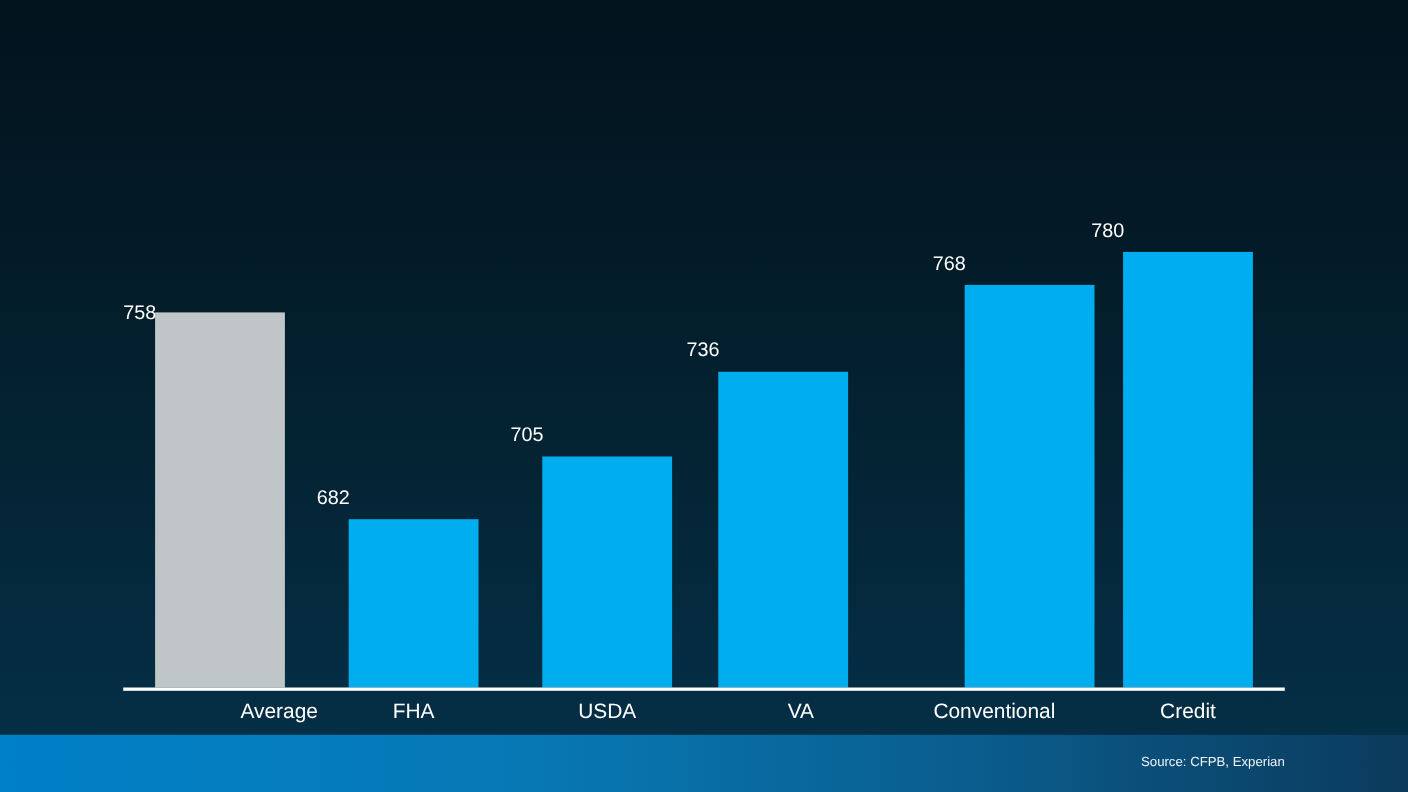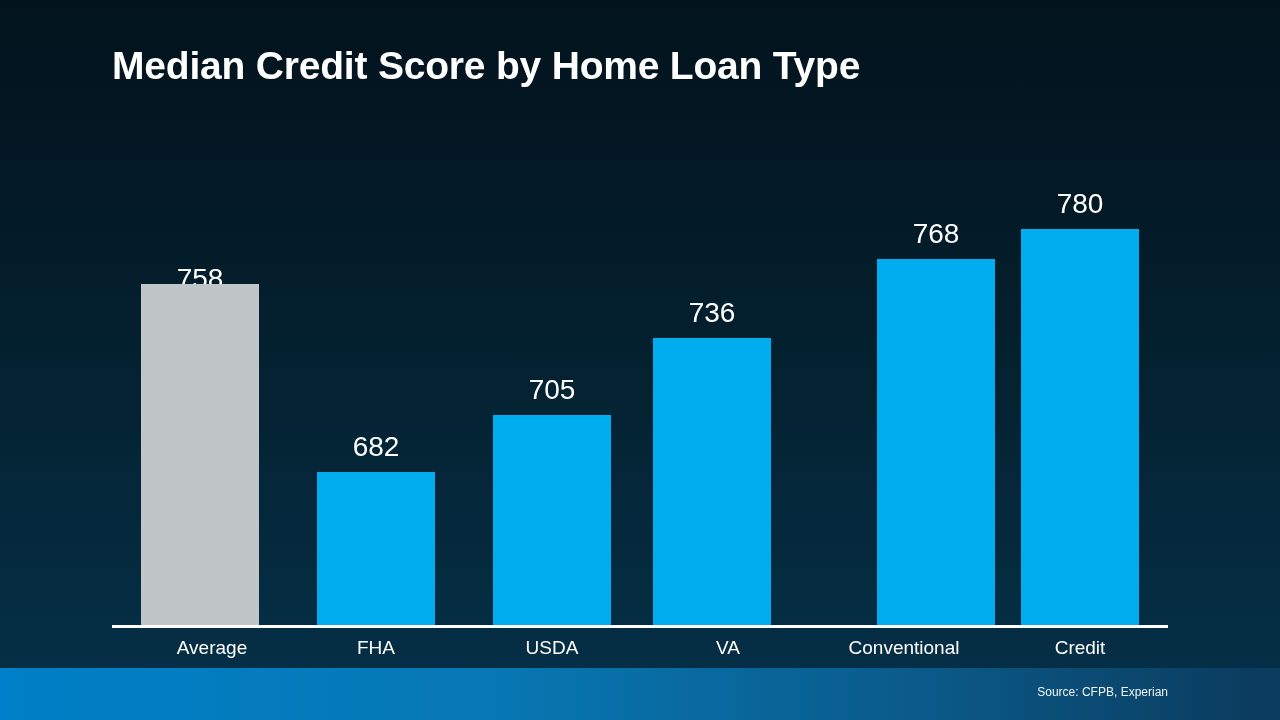--- a/index.html
+++ b/index.html
@@ -69,22 +69,22 @@
     width: 118px;
     background: #00aeef;
   }
   .bar.muted {
     background: #c0c6c8;
   }
   .bar-value {
     position: absolute;
     left: 0;
     width: 176px;
-    text-align: center;
-    font-size: 28px;
+    text-align: left;
+    font-size: 18px;
     color: #ffffff;
     line-height: 1;
   }
 
   
   .cats {
     position: absolute;
     left: 112px;
     top: 637px;
     width: 1056px;
@@ -116,21 +116,20 @@
     font-size: 12px;
     color: #eef4f8;
     white-space: nowrap;
   }
 </style>
 </head>
 <body>
 
 <div class="slide">
 
-  <div class="title">Median Credit Score by Home Loan Type</div>
 
   <div class="plot">
     <div class="bars">
 
       <div class="bar-group" style="left: 0px; width: 176px;">
         <div class="bar-value" style="bottom: 332px; width: 176px;">758</div>
         <div class="bar muted" style="height: 341px; background: rgb(192, 198, 200); left: 29px;"></div>
       </div>
 
       <div class="bar-group" style="left: 176px; width: 176px;">
@@ -156,21 +155,21 @@
       <div class="bar-group" style="left: 880px; width: 176px;">
         <div class="bar-value" style="bottom: 407px; width: 176px;">780</div>
         <div class="bar" style="height: 396px; background: rgb(0, 174, 239); left: 29px;"></div>
       </div>
 
     </div>
     <div class="axis-line"></div>
   </div>
 
   <div class="cats">
-    <div class="cat" style="left: 12px; width: 176px;">Average</div>
+    <div class="cat" style="left: 1px; width: 176px; text-align: right;">Average</div>
     <div class="cat" style="left: 176px; width: 176px;">FHA</div>
     <div class="cat" style="left: 528px; width: 176px;">VA</div>
     <div class="cat" style="left: 352px; width: 176px;">USDA</div>
     <div class="cat" style="left: 704px; width: 176px;">Conventional</div>
     <div class="cat" style="left: 880px; width: 176px;">Credit</div>
   </div>
 
   <div class="footer">
     <div class="source">Source: CFPB, Experian</div>
   </div>

